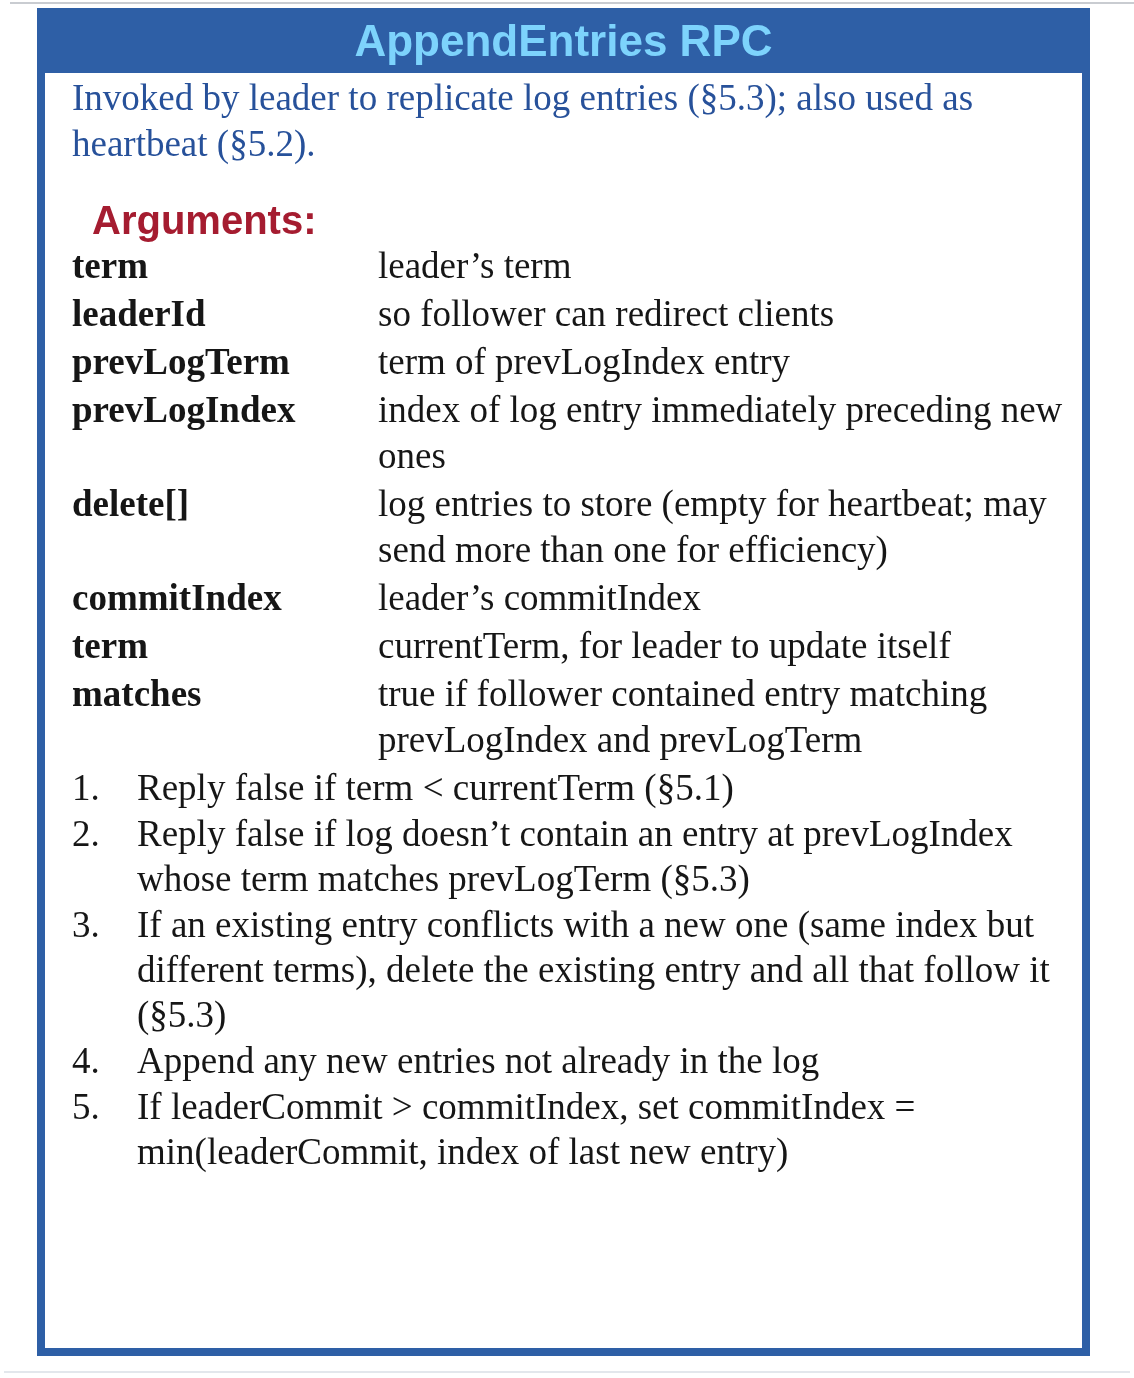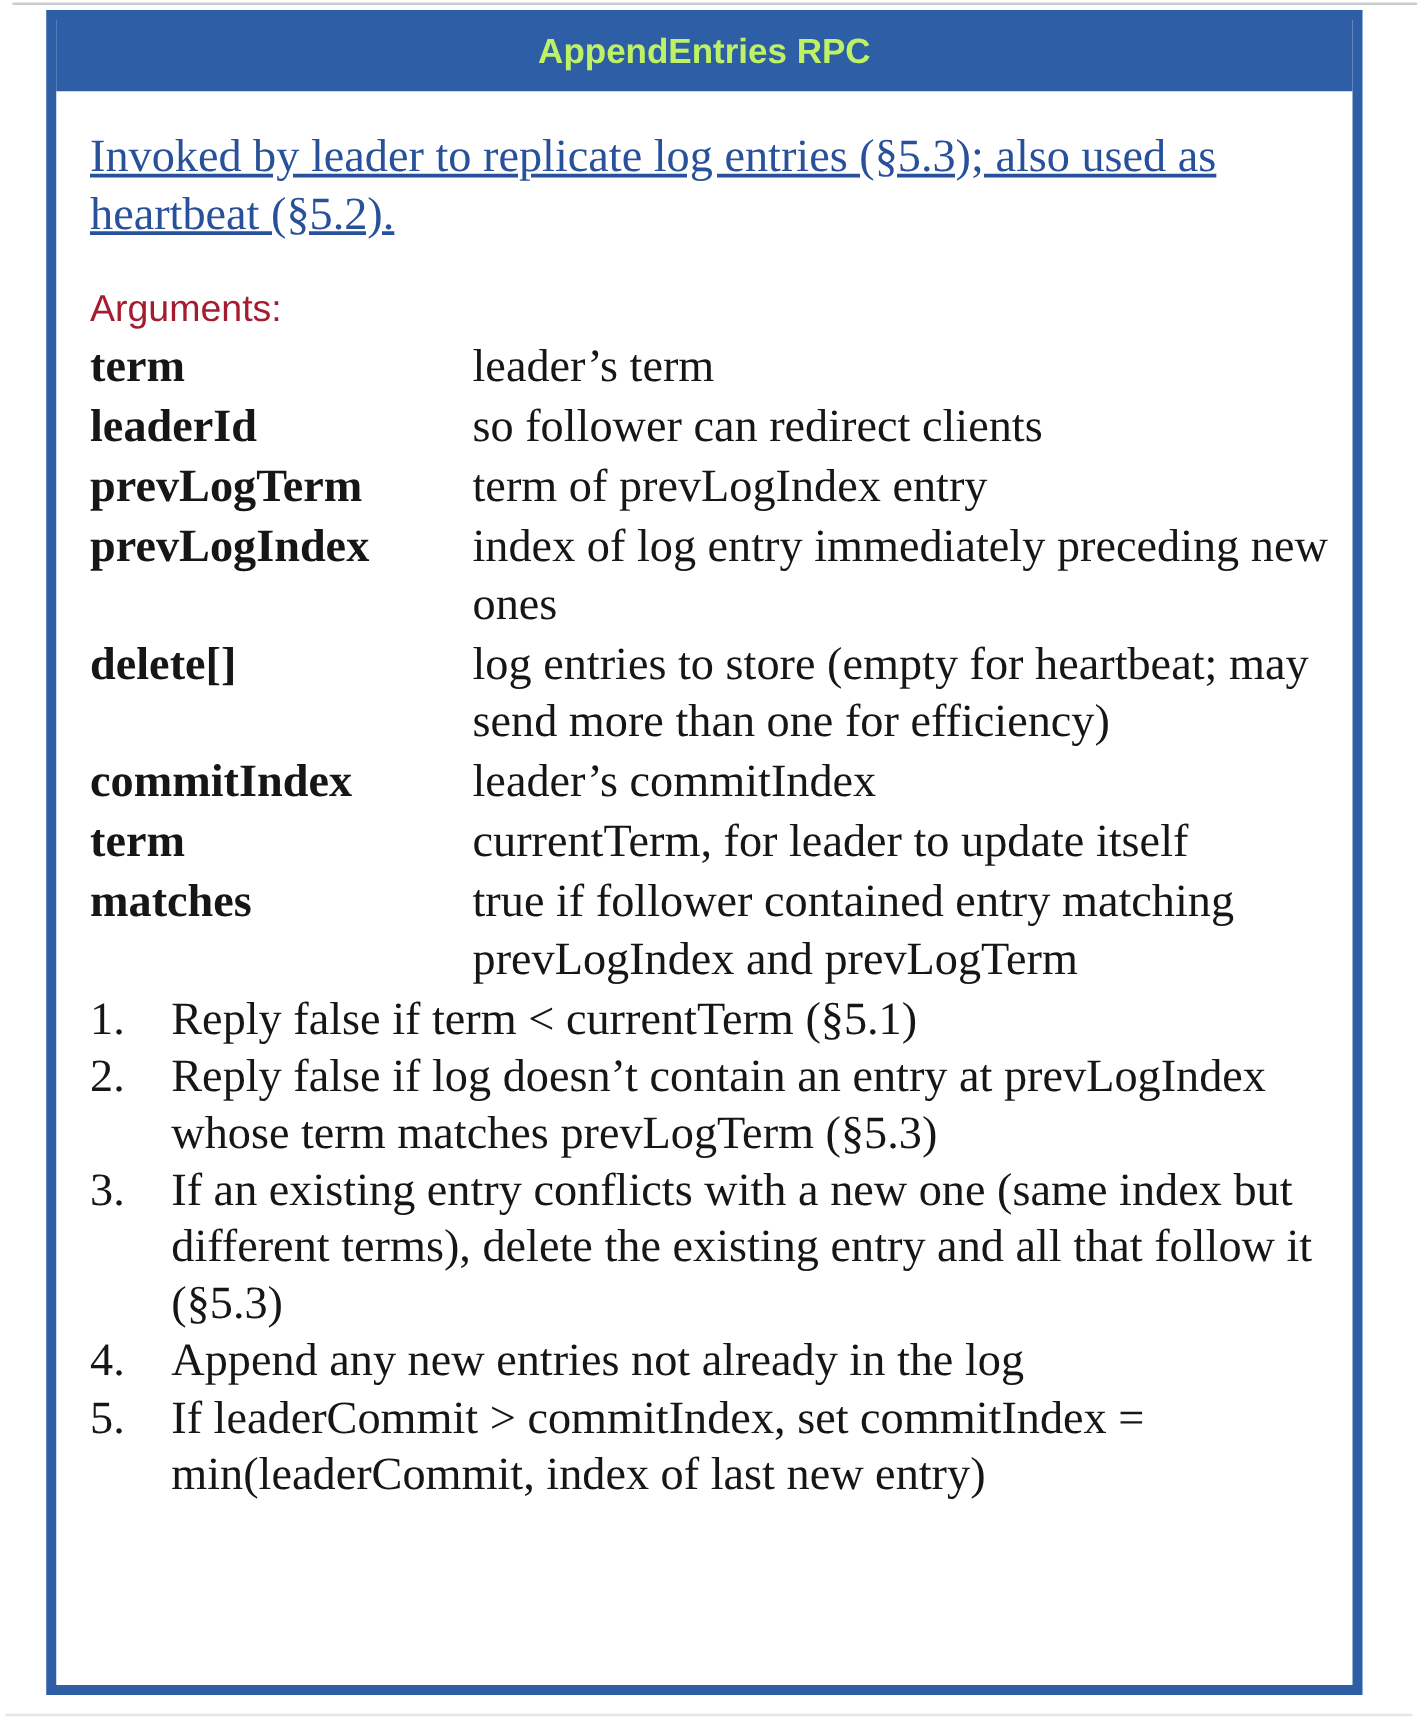--- a/index.html
+++ b/index.html
@@ -38,42 +38,42 @@
   .rpc-header {
     height: 57px;
     background: var(--blue);
     display: flex;
     align-items: center;
     justify-content: center;
   }
   .rpc-title {
     font-family: "Liberation Sans", sans-serif;
     font-weight: bold;
-    font-size: 28px;
-    color: #bef264;
+    font-size: 44px;
+    color: #7dd3fc;
     position: relative;
     top: -4px;
     white-space: nowrap;
   }
   .rpc-content {
     padding: 0 4px 0 27px;
     font-size: 37px;
     line-height: 46px;
   }
   .intro {
-    margin-top: 30px;
+    margin-top: 2px;
     color: var(--intro-blue);
-    text-decoration: underline;
   }
   .section-heading {
     font-family: "Liberation Sans", sans-serif;
-    font-weight: normal;
-    font-size: 30px;
+    font-weight: bold;
+    font-size: 40px;
     line-height: 46px;
     color: var(--red);
+    margin-left: 20px;
   }
   .heading-args    { margin-top: 30px; }
   .heading-results { margin-top: 19px; }
   .heading-recv    { margin-top: 32px; }
   .param-row {
     display: grid;
     grid-template-columns: 306px 1fr;
     margin-bottom: 2px;
   }
   .param-name {

